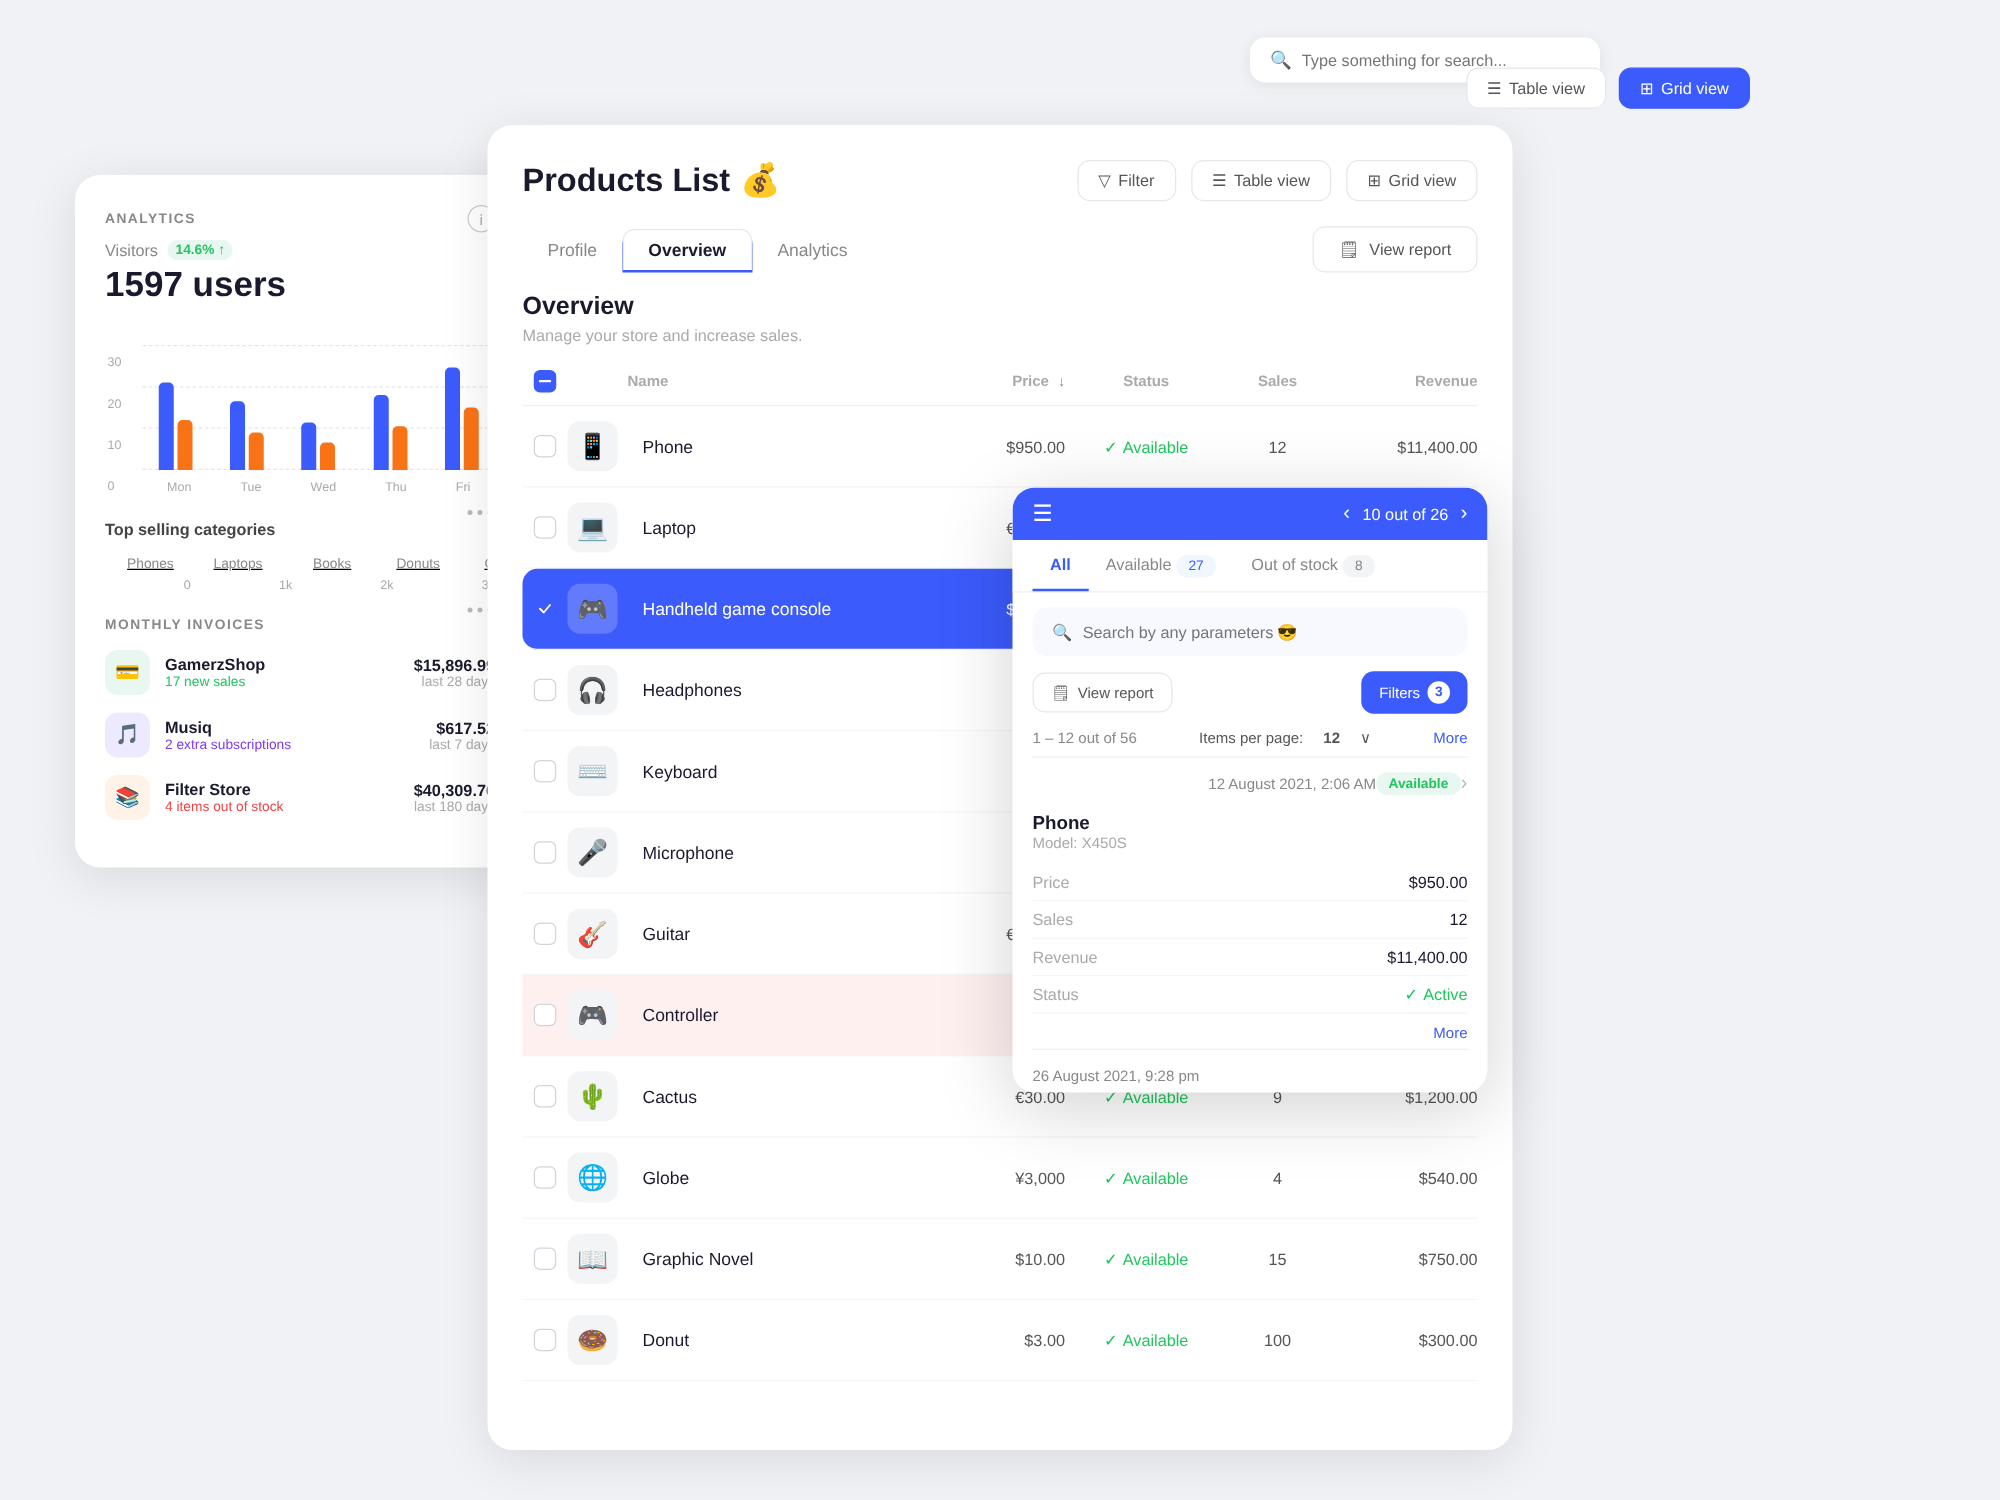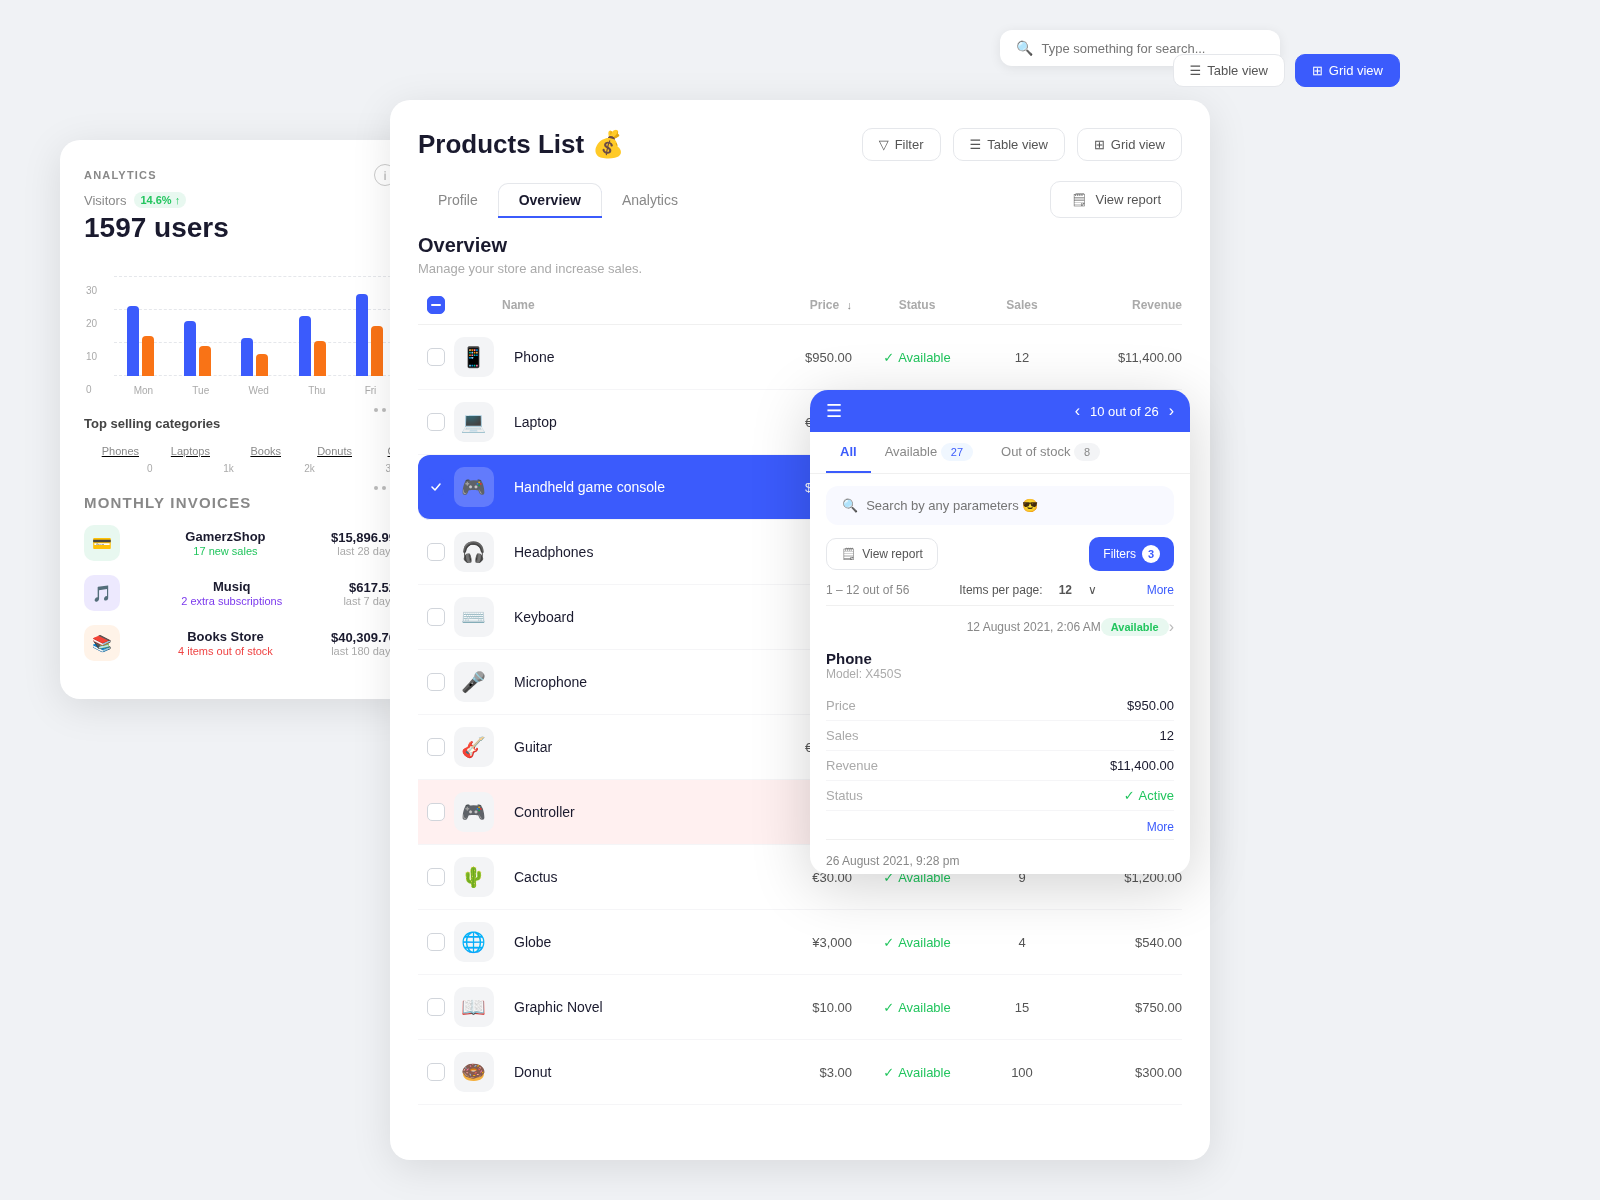--- a/index.html
+++ b/index.html
@@ -190,21 +190,21 @@
     .cat-xaxis {
       display: flex;
       justify-content: space-between;
       padding-left: 63px;
       font-size: 10px;
       color: #aaa;
       margin-bottom: 4px;
     }
     
     .monthly-invoices-title {
-      font-size: 15px;
+      font-size: 11px;
       font-weight: 700;
       letter-spacing: 1.2px;
       color: #888;
       text-transform: uppercase;
       margin-bottom: 14px;
     }
     .invoice-item {
       display: flex;
       align-items: center;
       gap: 12px;
@@ -216,21 +216,21 @@
       border-radius: 10px;
       display: flex;
       align-items: center;
       justify-content: center;
       font-size: 16px;
       flex-shrink: 0;
     }
     .invoice-icon.green { background: #e8f8f0; }
     .invoice-icon.purple { background: #ede9fe; }
     .invoice-icon.orange { background: #fff3e8; }
-    .invoice-info { flex: 1; text-align: center; }
+    .invoice-info { flex: 1; }
     .invoice-shop {
       font-size: 13px;
       font-weight: 600;
       color: #1a1a2e;
     }
     .invoice-sub {
       font-size: 11px;
       margin-top: 1px;
     }
     .invoice-sub.green { color: #22c55e; }
@@ -859,21 +859,21 @@
       <div class="invoice-sub purple">2 extra subscriptions</div>
     </div>
     <div>
       <div class="invoice-amount">$617.52</div>
       <div class="invoice-days">last 7 days</div>
     </div>
   </div>
   <div class="invoice-item">
     <div class="invoice-icon orange">📚</div>
     <div class="invoice-info">
-      <div class="invoice-shop">Books Store</div>
+      <div class="invoice-shop">Filter Store</div>
       <div class="invoice-sub red">4 items out of stock</div>
     </div>
     <div>
       <div class="invoice-amount">$40,309.76</div>
       <div class="invoice-days">last 180 days</div>
     </div>
   </div>
 </div>
 
 <div class="products-card">

